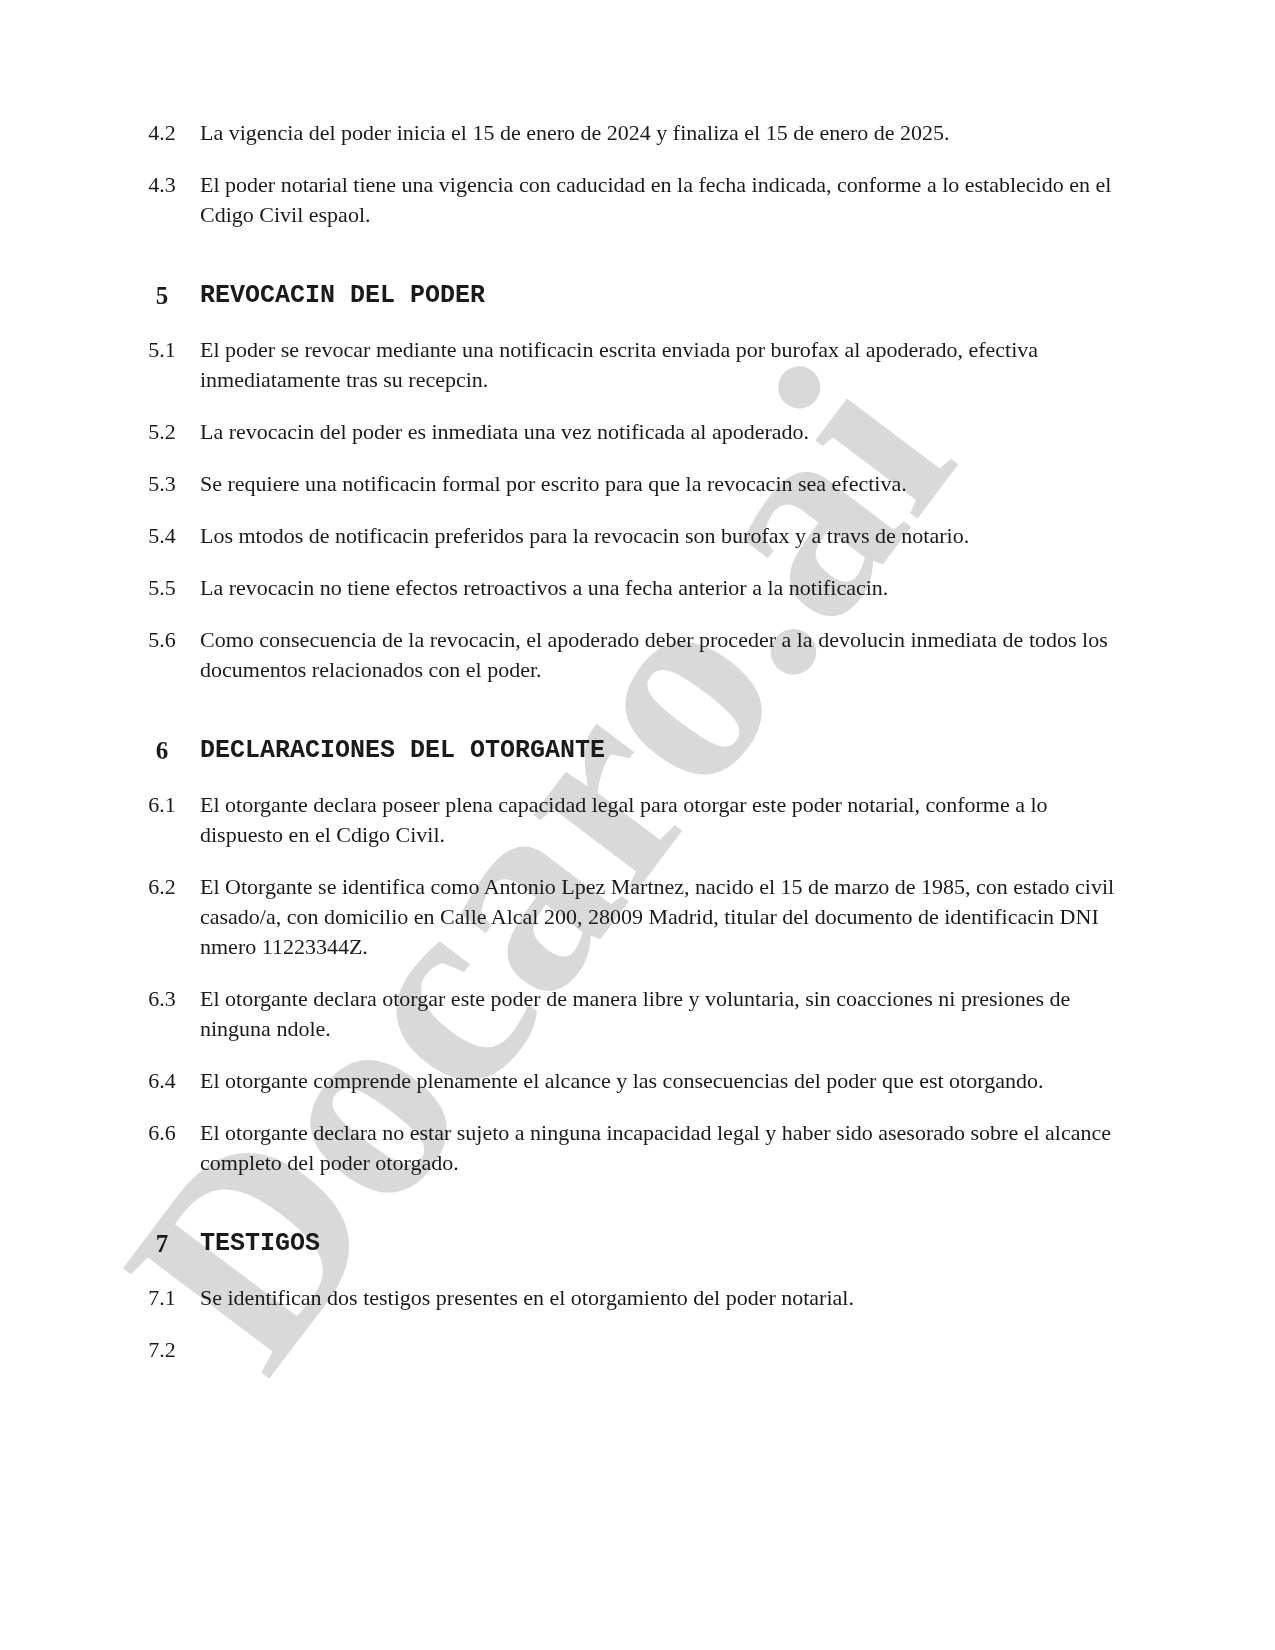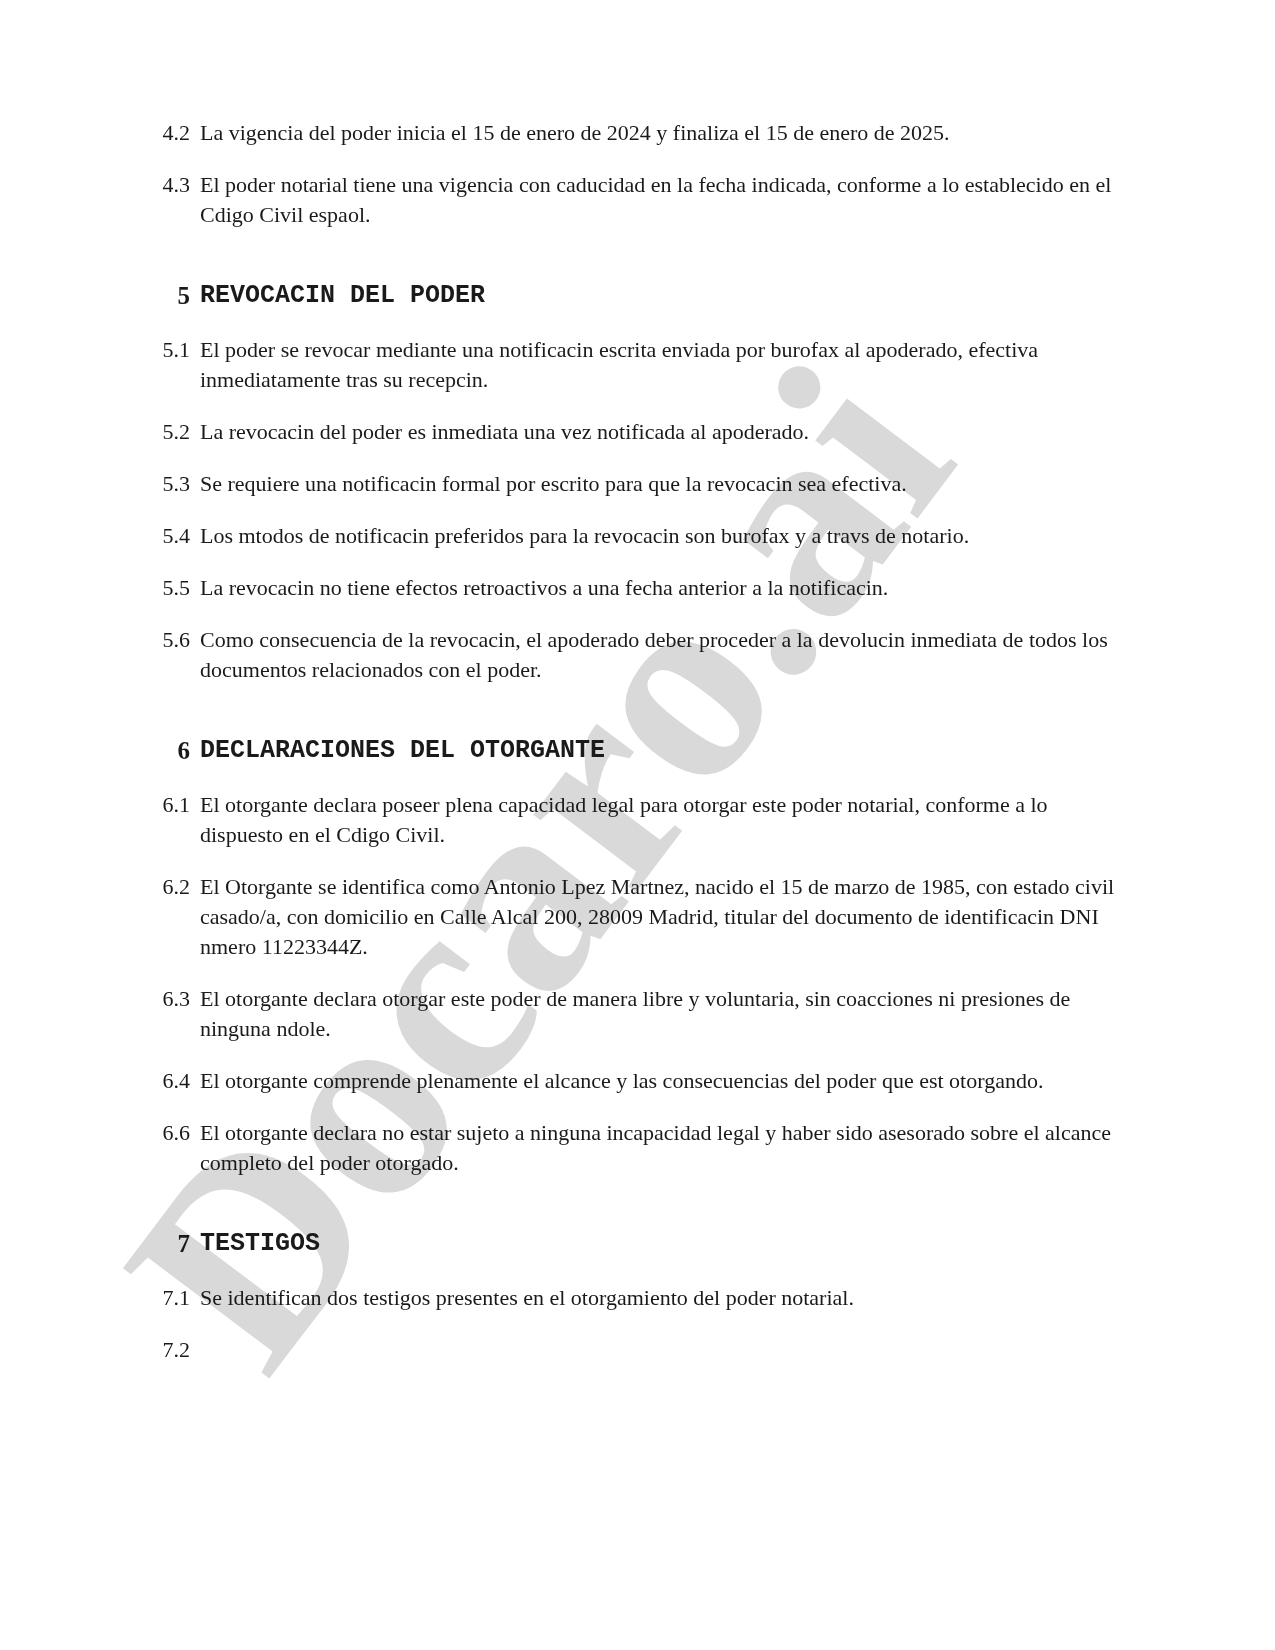--- a/index.html
+++ b/index.html
@@ -42,21 +42,21 @@
     display: flex;
     align-items: flex-start;
     font-size: 25px;
     line-height: 34px;
     font-weight: 700;
     margin: 49px 0 22px 0;
   }
   .num {
     flex: 0 0 56px;
     margin-left: 134px;
-    text-align: right;
+    text-align: center;
     white-space: nowrap;
   }
   .txt {
     margin-left: 10px;
     max-width: 925px;
   }
   .heading .txt { max-width: 960px; font-family: Liberation Mono, monospace; }
   b { font-weight: 400; }
 </style>
 </head>

